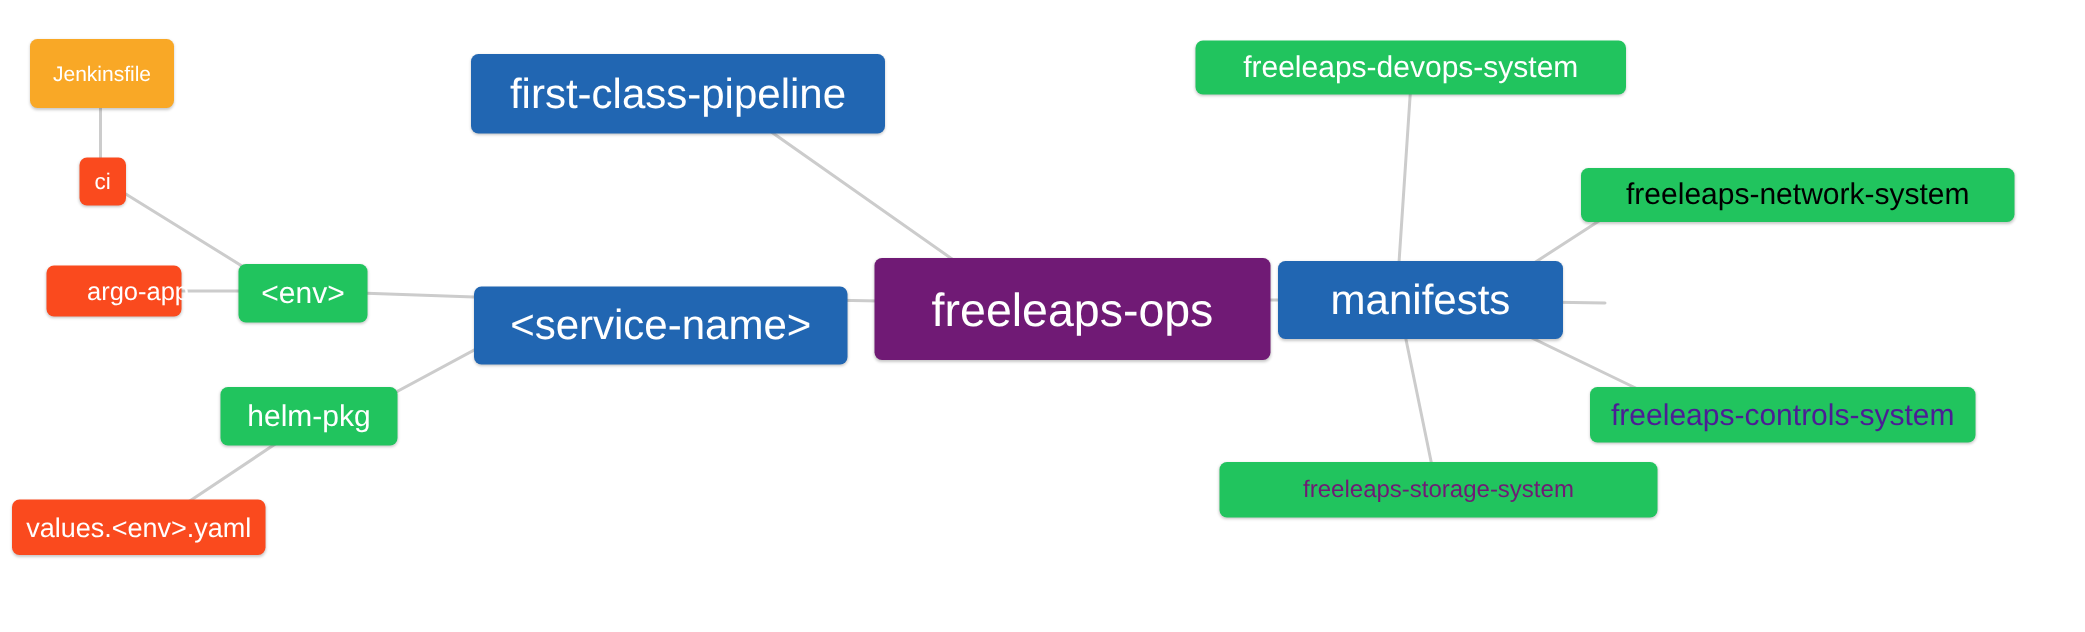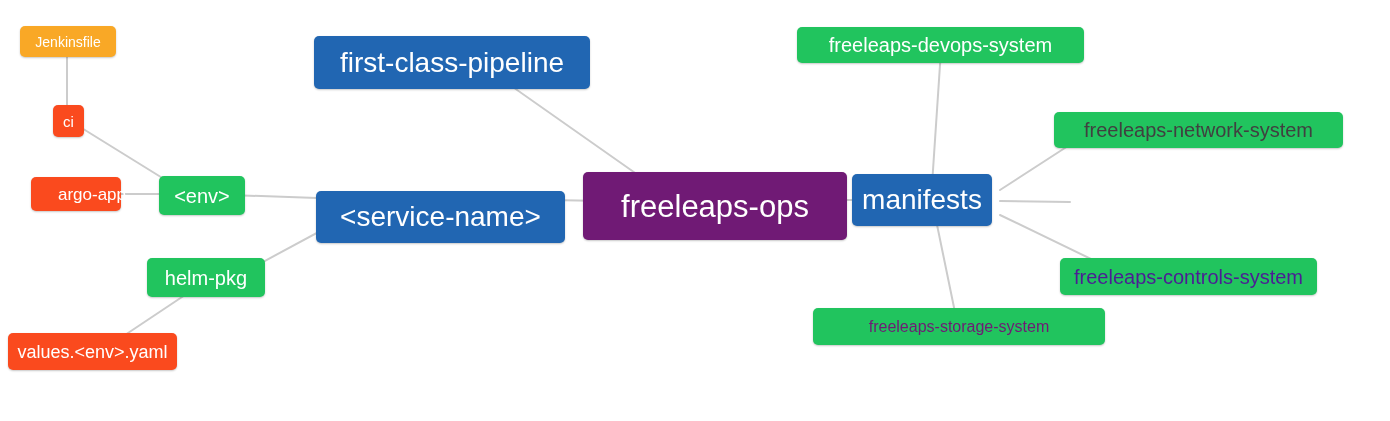--- a/index.html
+++ b/index.html
@@ -54,24 +54,24 @@
       <line x1="932" y1="185" x2="941" y2="50" stroke="#CCCCCC" stroke-width="2" stroke-linecap="round"></line>
       <line x1="1000" y1="190" x2="1085" y2="135" stroke="#CCCCCC" stroke-width="2" stroke-linecap="round"></line>
       <line x1="1000" y1="201" x2="1070" y2="202" stroke="#CCCCCC" stroke-width="2" stroke-linecap="round"></line>
       <line x1="1000" y1="215" x2="1118" y2="272" stroke="#CCCCCC" stroke-width="2" stroke-linecap="round"></line>
       <line x1="935" y1="215" x2="957" y2="322" stroke="#CCCCCC" stroke-width="2" stroke-linecap="round"></line>
     </svg>
 
 <div class="node" style="left: 583px; top: 172px; width: 264px; height: 68px; font-size: 31px; background: #701a75; color: rgb(255, 255, 255);">freeleaps-ops</div>
     <div class="node" style="left: 314px; top: 36px; width: 276px; height: 53px; font-size: 28px; background: rgb(33, 102, 178); color: rgb(255, 255, 255);">first-class-pipeline</div>
     <div class="node" style="left: 316px; top: 172px; width: 249px; height: 52px; font-size: 28px; background: rgb(33, 102, 178); color: rgb(255, 255, 255); margin-top: 19px;">&lt;service-name&gt;</div>
-    <div class="node" style="left: 852px; top: 174px; width: 140px; height: 52px; font-size: 28px; background: rgb(33, 102, 178); color: rgb(255, 255, 255);">manifests</div>
+    <div class="node" style="left: 852px; top: 174px; width: 190px; height: 52px; font-size: 28px; background: rgb(33, 102, 178); color: rgb(255, 255, 255);">manifests</div>
     <div class="node" style="left: 159px; top: 176px; width: 86px; height: 39px; font-size: 20px; background: rgb(33, 196, 94); color: rgb(255, 255, 255);">&lt;env&gt;</div>
     <div class="node" style="left: 147px; top: 258px; width: 118px; height: 39px; font-size: 20px; background: rgb(33, 196, 94); color: rgb(255, 255, 255);">helm-pkg</div>
     <div class="node" style="left: 53px; top: 105px; width: 31px; height: 32px; font-size: 15px; background: rgb(250, 74, 30); color: rgb(255, 255, 255);">ci</div>
     <div class="node" style="left: 31px; top: 177px; width: 90px; height: 34px; font-size: 17px; background: rgb(250, 74, 30); color: rgb(255, 255, 255); padding-left: 32px;">argo-app</div>
     <div class="node" style="left: 8px; top: 333px; width: 169px; height: 37px; font-size: 18px; background: rgb(250, 74, 30); color: rgb(255, 255, 255);">values.&lt;env&gt;.yaml</div>
-    <div class="node" style="left: 20px; top: 26px; width: 96px; height: 31px; font-size: 14px; background: rgb(249, 168, 38); color: rgb(255, 255, 255);">Jenkinsfile</div>
+    <div class="node" style="left: 20px; top: 26px; width: 96px; height: 46px; font-size: 14px; background: rgb(249, 168, 38); color: rgb(255, 255, 255);">Jenkinsfile</div>
     <div class="node" style="left: 797px; top: 27px; width: 287px; height: 36px; font-size: 20px; background: rgb(33, 196, 94); color: rgb(255, 255, 255);">freeleaps-devops-system</div>
-    <div class="node" style="left: 1054px; top: 112px; width: 289px; height: 36px; font-size: 20px; background: rgb(33, 196, 94); color: #404040;">freeleaps-network-system</div>
+    <div class="node" style="left: 1054px; top: 112px; width: 289px; height: 36px; font-size: 20px; background: rgb(33, 196, 94); color: #000000;">freeleaps-network-system</div>
     <div class="node" style="left: 1060px; top: 258px; width: 257px; height: 37px; font-size: 20px; background: rgb(33, 196, 94); color: #4c1d95;">freeleaps-controls-system</div>
     <div class="node" style="left: 813px; top: 308px; width: 292px; height: 37px; font-size: 16px; background: rgb(33, 196, 94); color: #701a75;">freeleaps-storage-system</div>
   </div>
 
 </body></html>

